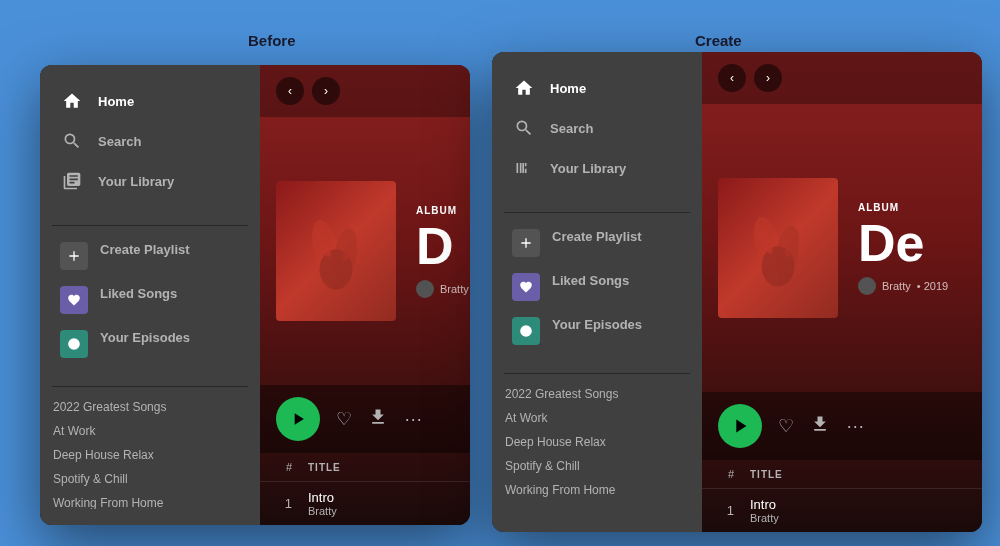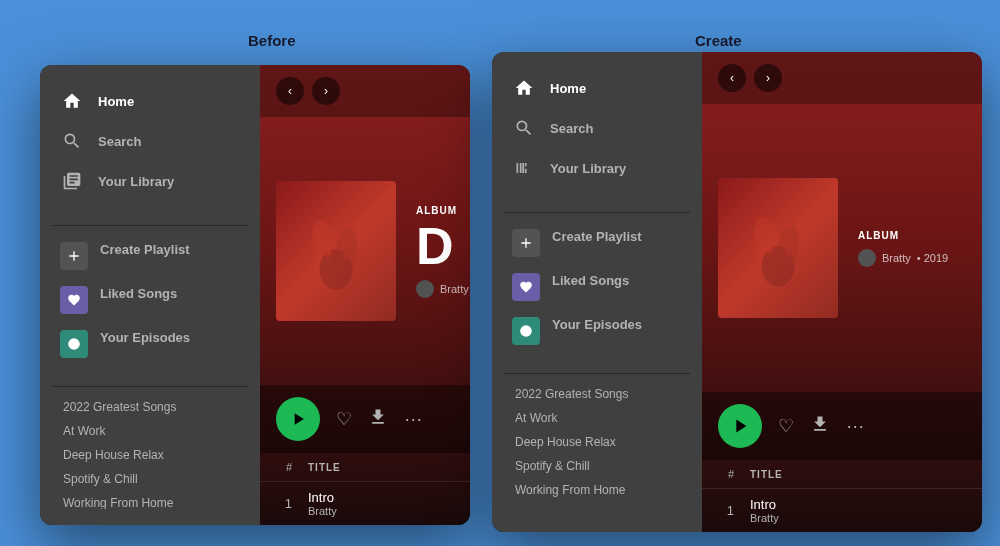--- a/index.html
+++ b/index.html
@@ -121,21 +121,21 @@
     .icon-box.teal { background: #2E8B7A; }
     .icon-box.gray { background: #535353; }
 
     .library-item .item-text {
       color: #b3b3b3;
       font-size: 13px;
       font-weight: 600;
     }
 
     .playlist-list {
-      padding: 0 23px;
+      padding: 0 13px;
       flex: 1;
       overflow: hidden;
     }
     .playlist-list .playlist-item {
       color: #b3b3b3;
       font-size: 12px;
       padding: 5px 0;
       cursor: pointer;
     }
 
@@ -525,20 +525,21 @@
         <svg class="hand-svg" viewBox="0 0 80 120" xmlns="http://www.w3.org/2000/svg">
           <ellipse cx="30" cy="60" rx="14" ry="35" fill="#c0392b" opacity="0.8" transform="rotate(-15 30 60)"></ellipse>
           <ellipse cx="50" cy="65" rx="12" ry="30" fill="#a93226" opacity="0.8" transform="rotate(10 50 65)"></ellipse>
           <ellipse cx="40" cy="80" rx="18" ry="22" fill="#922b21" opacity="0.9"></ellipse>
           <ellipse cx="25" cy="50" rx="6" ry="18" fill="#c0392b" opacity="0.7" transform="rotate(-25 25 50)"></ellipse>
           <ellipse cx="55" cy="55" rx="5" ry="16" fill="#a93226" opacity="0.7" transform="rotate(20 55 55)"></ellipse>
         </svg>
       </div>
       <div class="album-info">
         <div class="album-tag">ALBUM</div>
+        <div class="album-title-big">De</div>
         <div class="album-meta">
           <div class="artist-avatar"></div>
           <span>Bratty</span>
           <span>• <span>2019</span></span>
         </div>
       </div>
     </div>
     <div class="controls-bar">
       <button class="play-btn-large">
         <svg width="22" height="22" viewBox="0 0 24 24" fill="#000">

